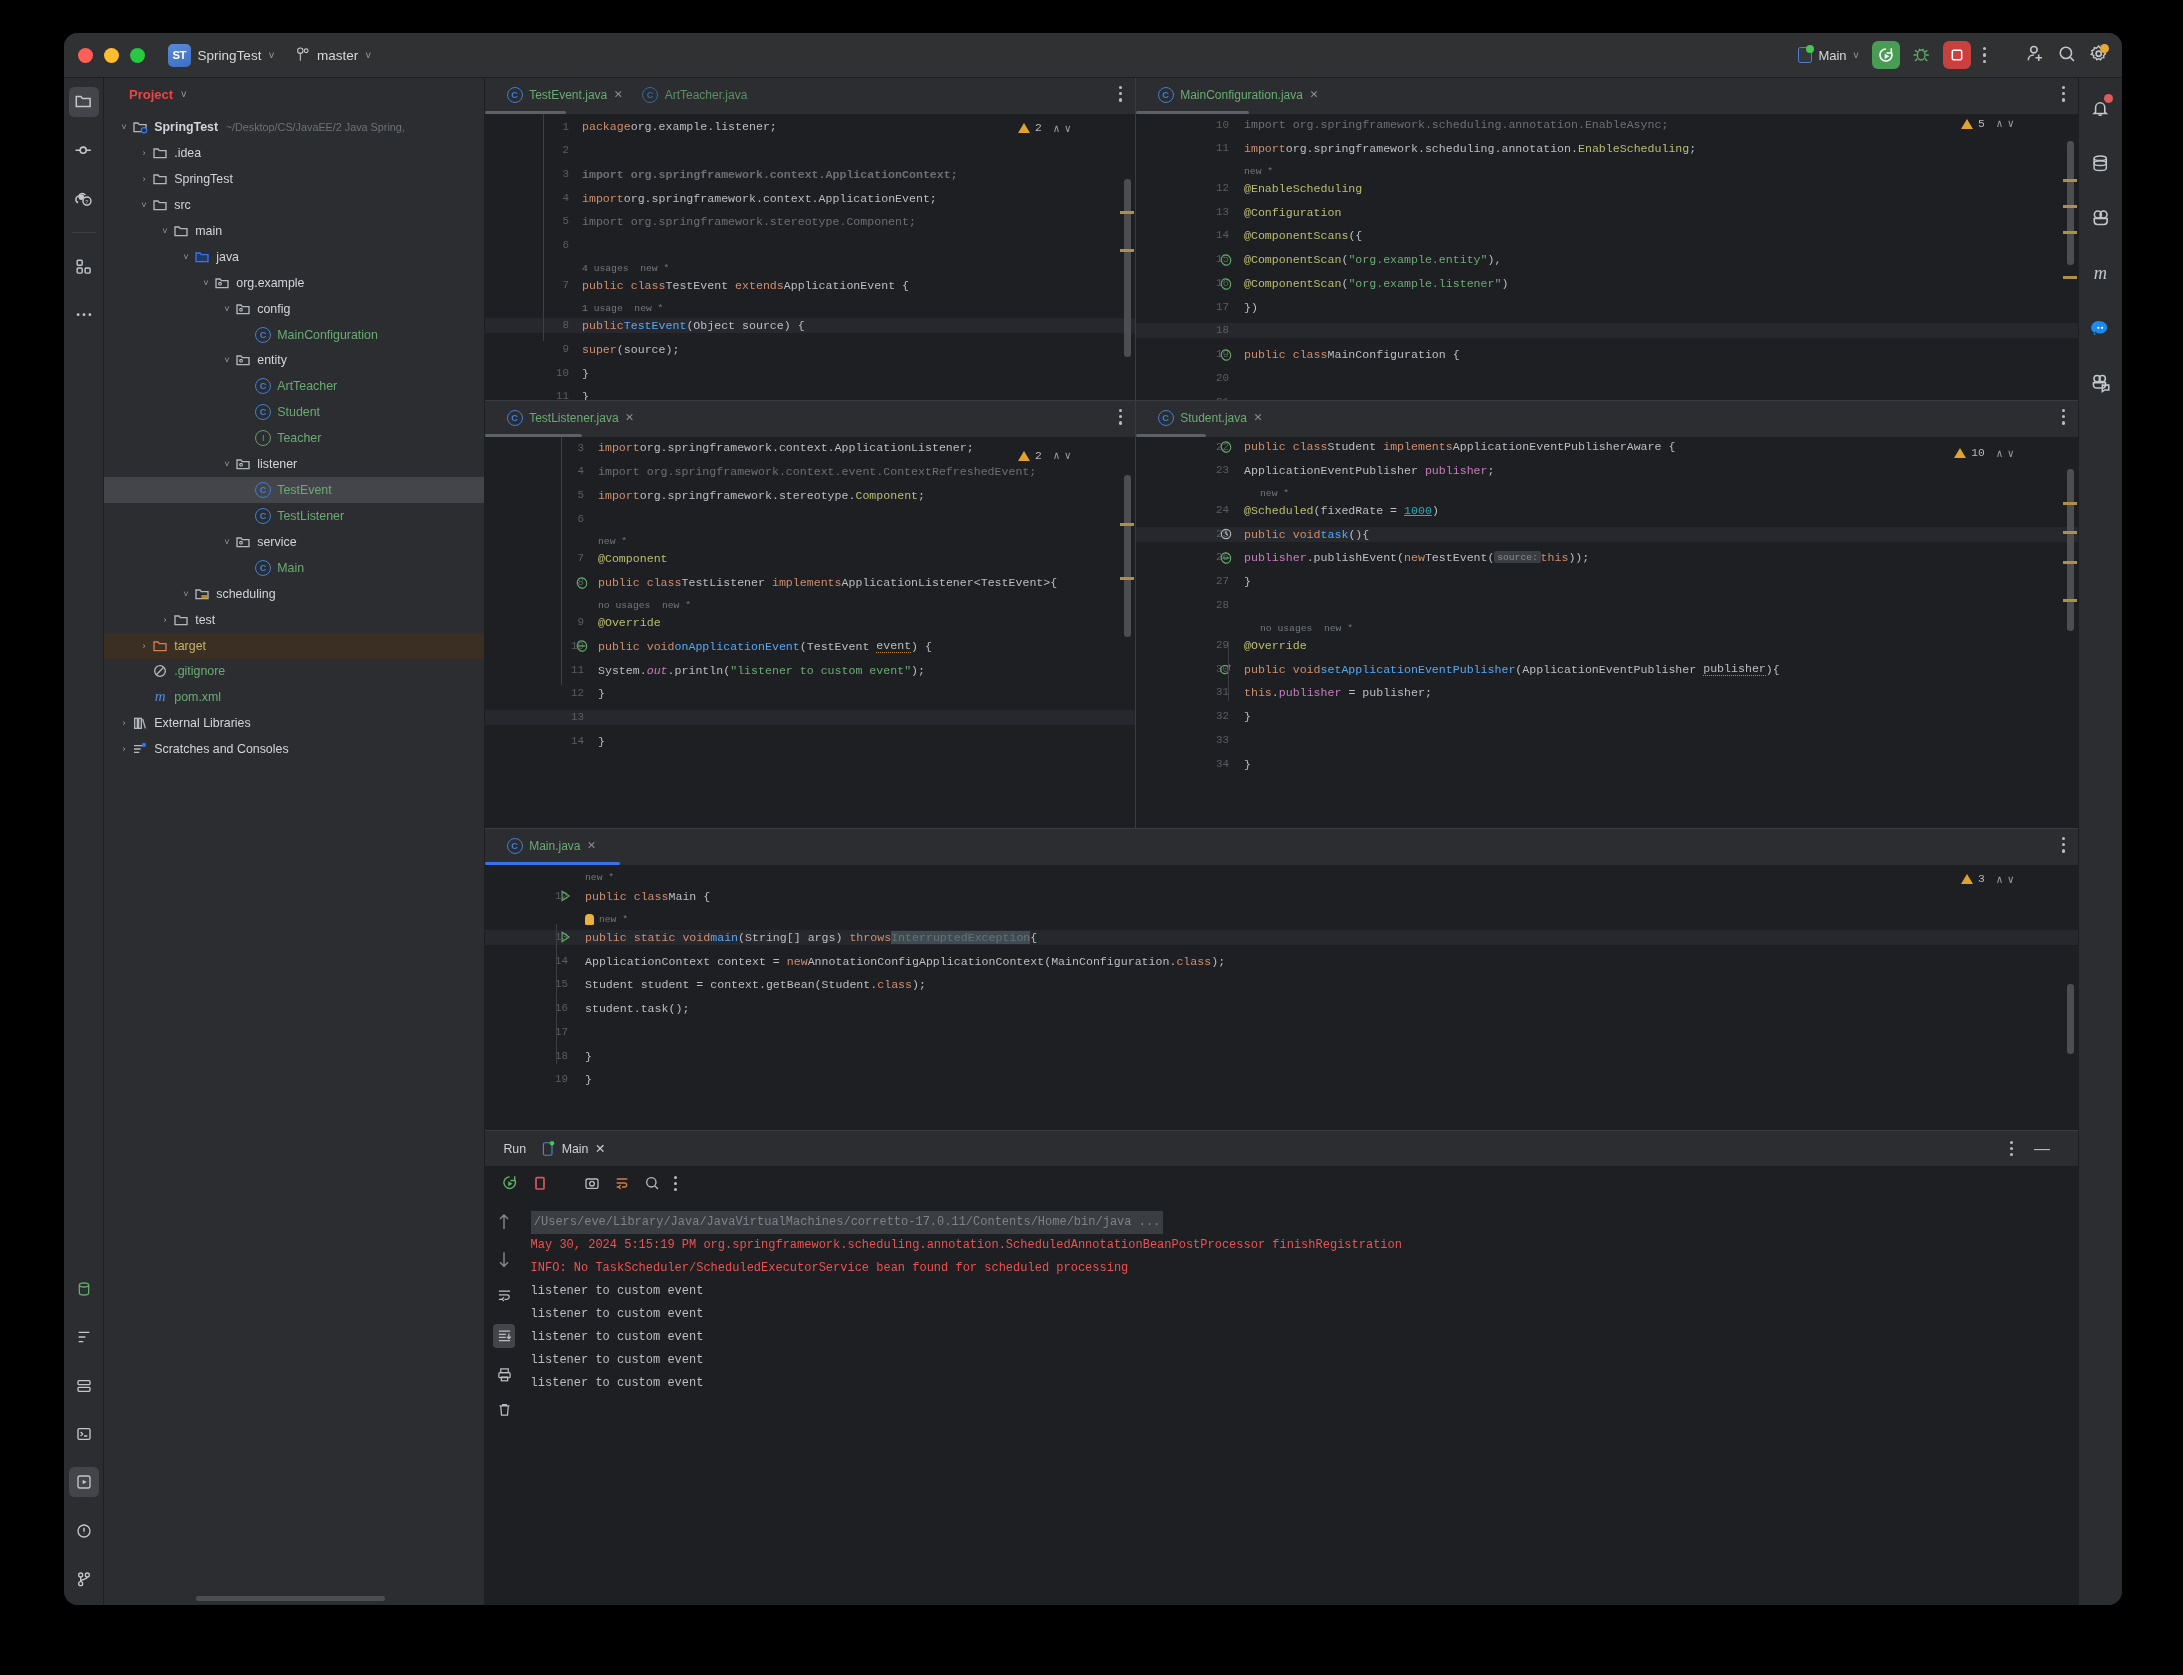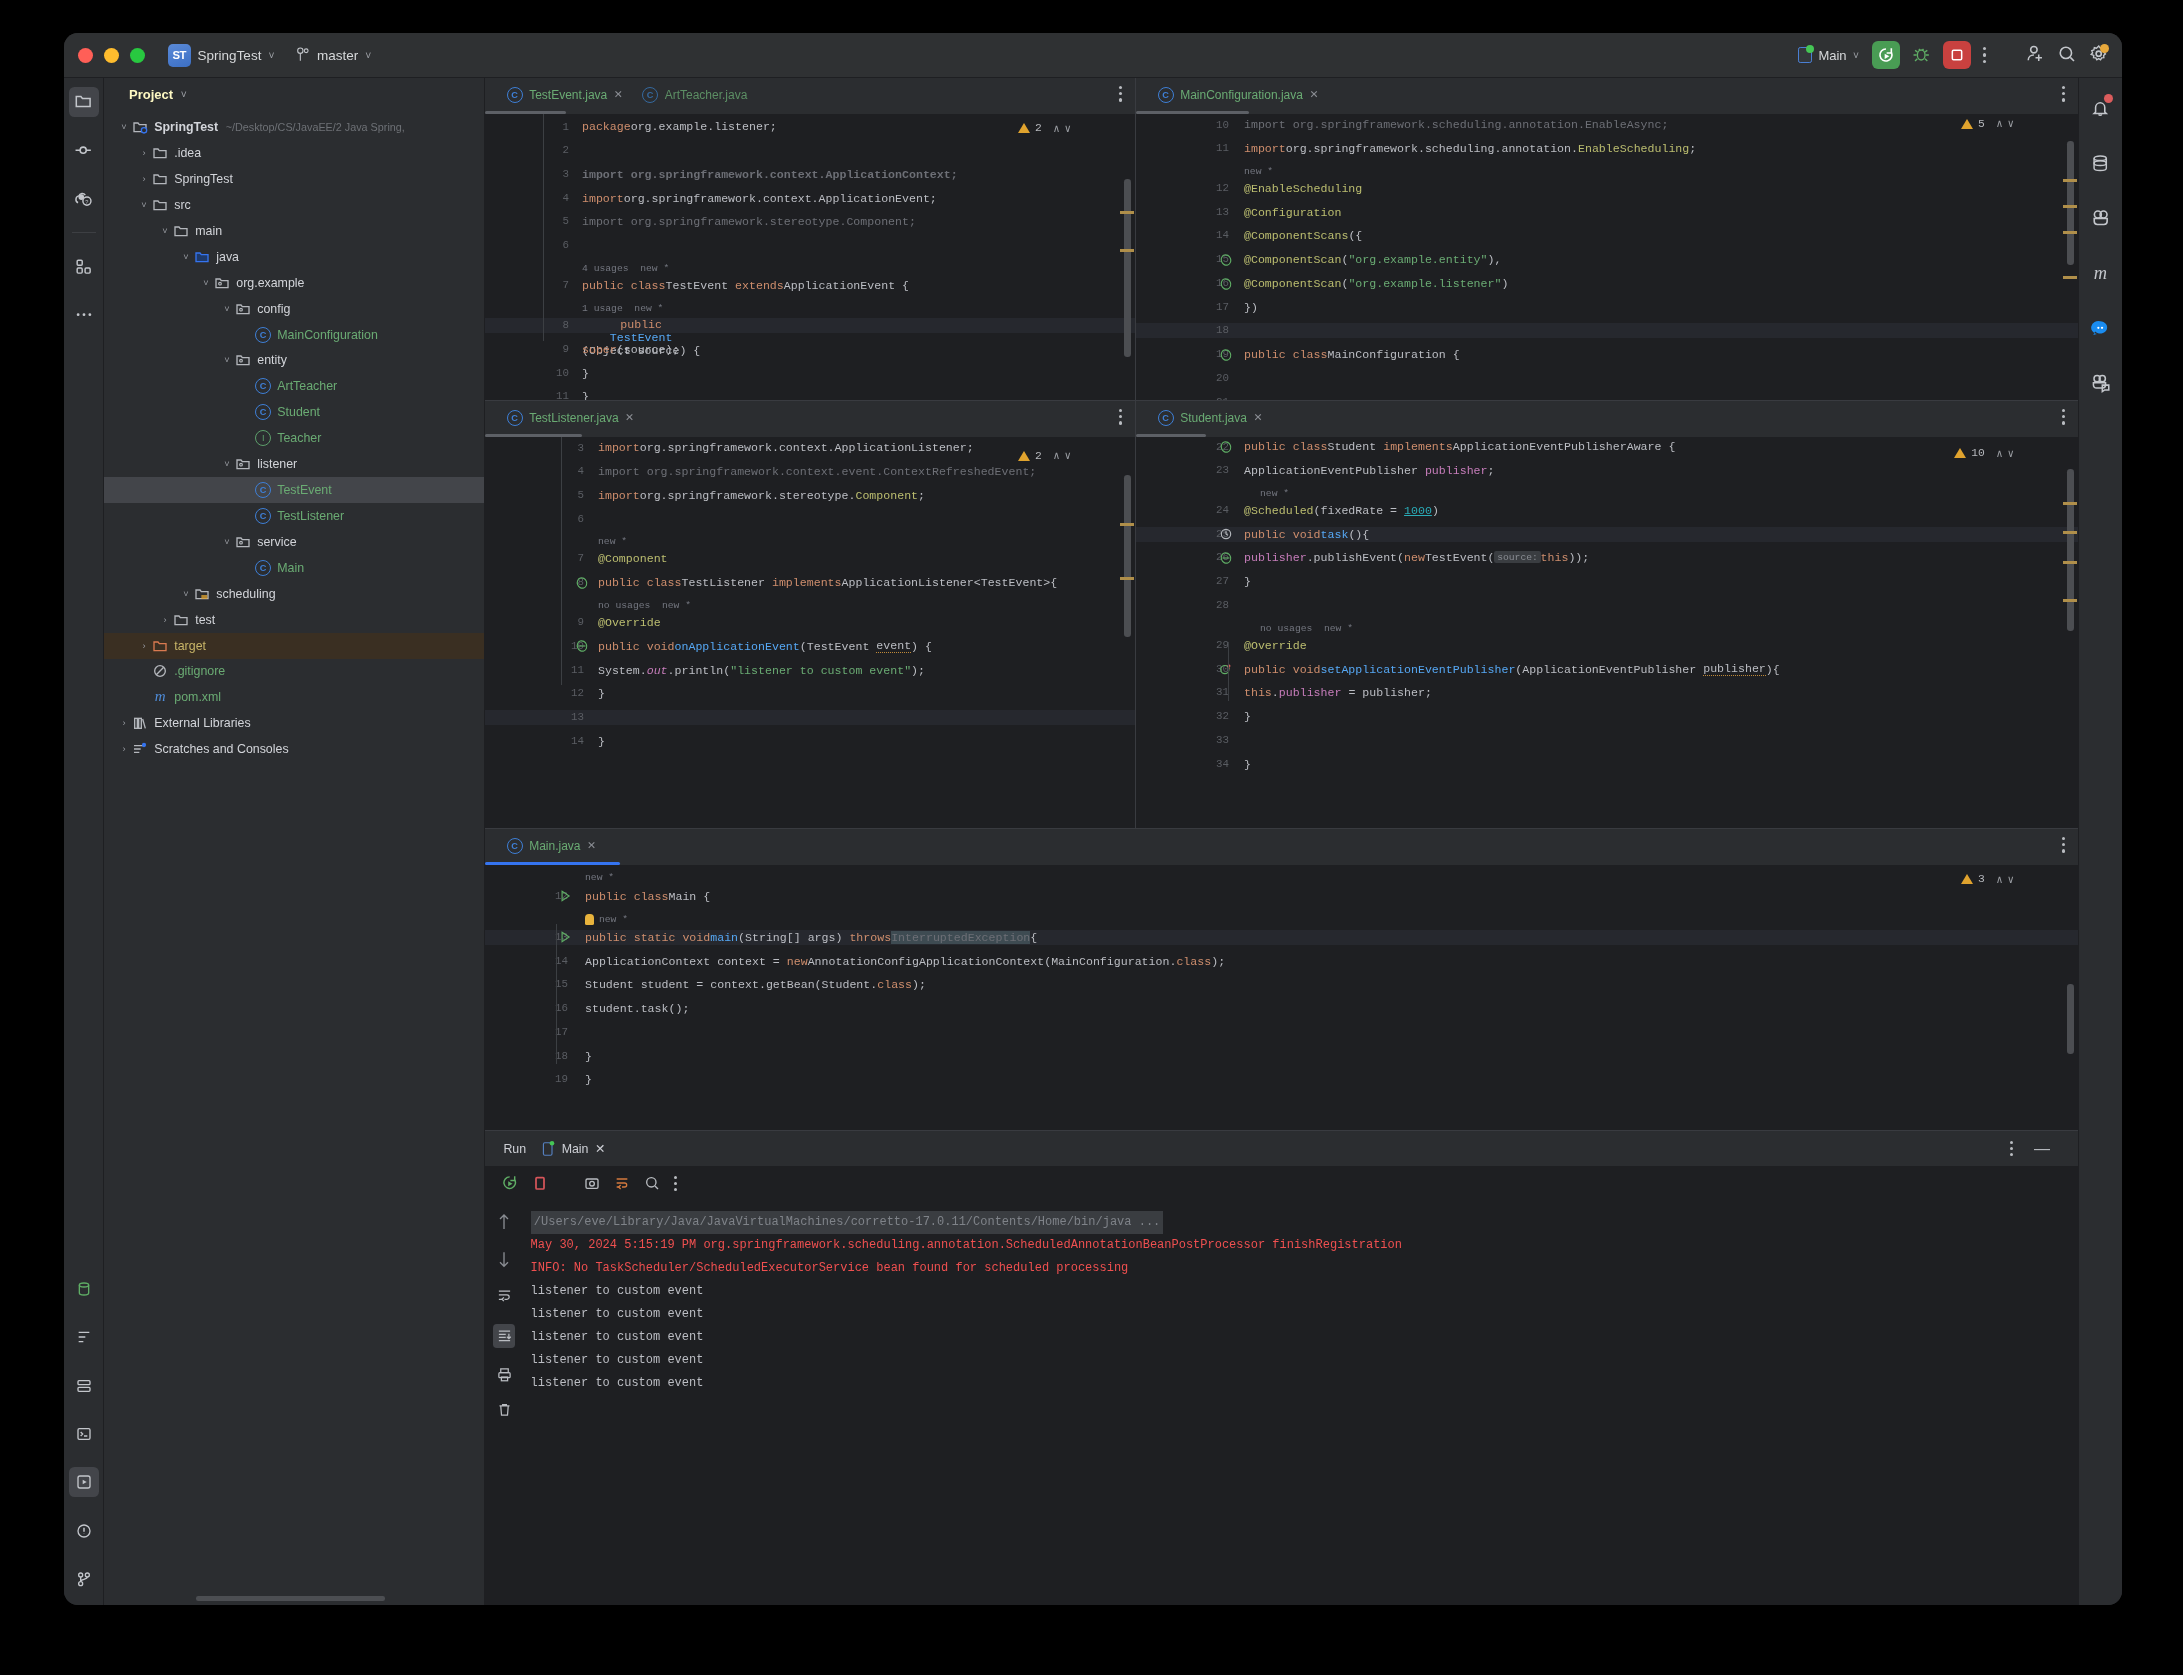--- a/index.html
+++ b/index.html
@@ -44,21 +44,21 @@
            padding-top:8.6px;gap:18.4px;border-right:0.5px solid #1e1f22;}
   .lb-ic{width:30px;height:30px;display:flex;align-items:center;justify-content:center;border-radius:5.4px;}
   .lb-ic.active{background:#43454a;}
   .lb-sep{width:24px;height:1.1px;background:#3d3f43;}
   .lb-bottom{margin-top:auto;display:flex;flex-direction:column;align-items:center;gap:18.4px;padding-bottom:10.8px;}
   .rightbar{width:44px;background:#2b2d30;display:flex;flex-direction:column;align-items:center;
             padding-top:15px;gap:25px;border-left:0.5px solid #1e1f22;}
   
   .project-panel{width:381px;background:#2b2d30;display:flex;flex-direction:column;border-right:0.5px solid #1e1f22;}
   .pp-header{height:33px;display:flex;align-items:center;padding-left:25px;gap:7.6px;}
-  .pp-title{color:#fef9c3;font-size:13px;font-weight:bold;}
+  .pp-title{color:#ef4444;font-size:13px;font-weight:bold;}
   .tree{flex:1;overflow:hidden;padding-top:6.5px;position:relative;}
   .row{display:flex;align-items:center;height:26px;font-size:12.4px;color:#d3d5da;white-space:nowrap;}
   .row.sel{background:#43454a;}
   .row.target-row{background:#3a2f22;}
   .arrow{width:14px;display:flex;align-items:center;justify-content:center;color:#9a9da3;font-size:9.2px;flex:none;}
   .ico{width:18.4px;height:18.4px;margin-right:4.9px;flex:none;display:flex;align-items:center;justify-content:center;}
   .green{color:#6aab73;}
   .yellowtxt{color:#c8b568;}
   .pathdim{color:#6e7176;font-size:10.8px;margin-left:7.6px;}
   .hscroll{position:absolute;left:92px;bottom:4.3px;width:189px;height:4.3px;background:#4c4e52;border-radius:2.2px;}
@@ -577,21 +577,21 @@
                 <div class="lnum" style="left: 56px; top: 100px;">5</div>
                 <div class="ln" style="left: 97px; top: 100px;"><span class="dim">import org.springframework.stereotype.Component;</span></div>
                 <div class="lnum" style="left: 56px; top: 124px;">6</div>
                 <div class="ln" style="left: 97px; top: 124px;"></div>
                 <div class="hint" style="left: 97px; top: 148px;">4 usages  new *</div>
                 <div class="lnum" style="left: 56px; top: 164px;">7</div>
                 <div class="ln" style="left: 97px; top: 164px;"><span class="kw">public class</span> <span class="pln">TestEvent </span><span class="kw">extends</span> <span class="pln">ApplicationEvent {</span></div>
                 <div class="hint" style="left: 97px; top: 188px;">1 usage  new *</div>
                 <div class="curline" style="top: 204px;"></div>
                 <div class="lnum" style="left: 56px; top: 204px;">8</div>
-                <div class="ln" style="left: 97px; top: 204px; flex-direction: column;">    <span class="kw">public</span> <span class="mth">TestEvent</span><span class="pln">(Object source) {</span></div>
+                <div class="ln" style="left: 97px; top: 204px;">    <span class="kw">public</span> <span class="mth">TestEvent</span><span class="pln">(Object source) {</span></div>
                 <div class="lnum" style="left: 56px; top: 228px;">9</div>
                 <div class="ln" style="left: 97px; top: 228px;">        <span class="kw">super</span><span class="pln">(source);</span></div>
                 <div class="lnum" style="left: 56px; top: 252px;">10</div>
                 <div class="ln" style="left: 97px; top: 252px;">    <span class="pln">}</span></div>
                 <div class="lnum" style="left: 56px; top: 275px;">11</div>
                 <div class="ln" style="left: 97px; top: 275px;"><span class="pln">}</span></div>
                 <div class="ln" style="left: 97px; top: 299px;"></div>
                 <div class="warnbadge" style="right: 59px; top: 7.6px;">
                   <span class="wtri"></span>
                   <span>2</span>

